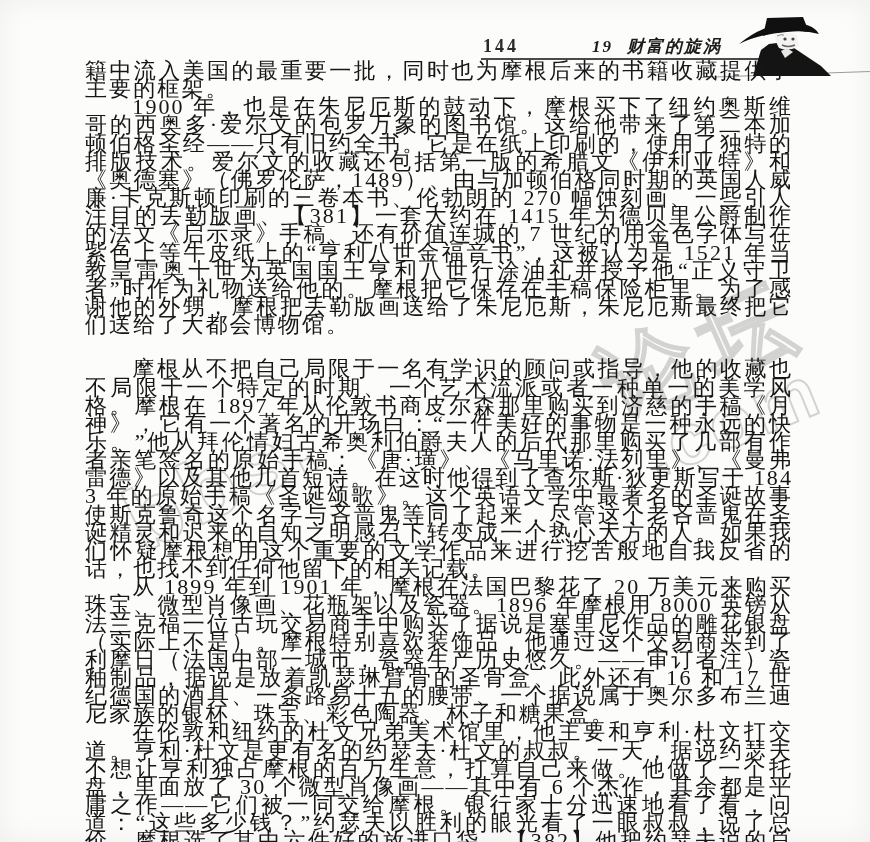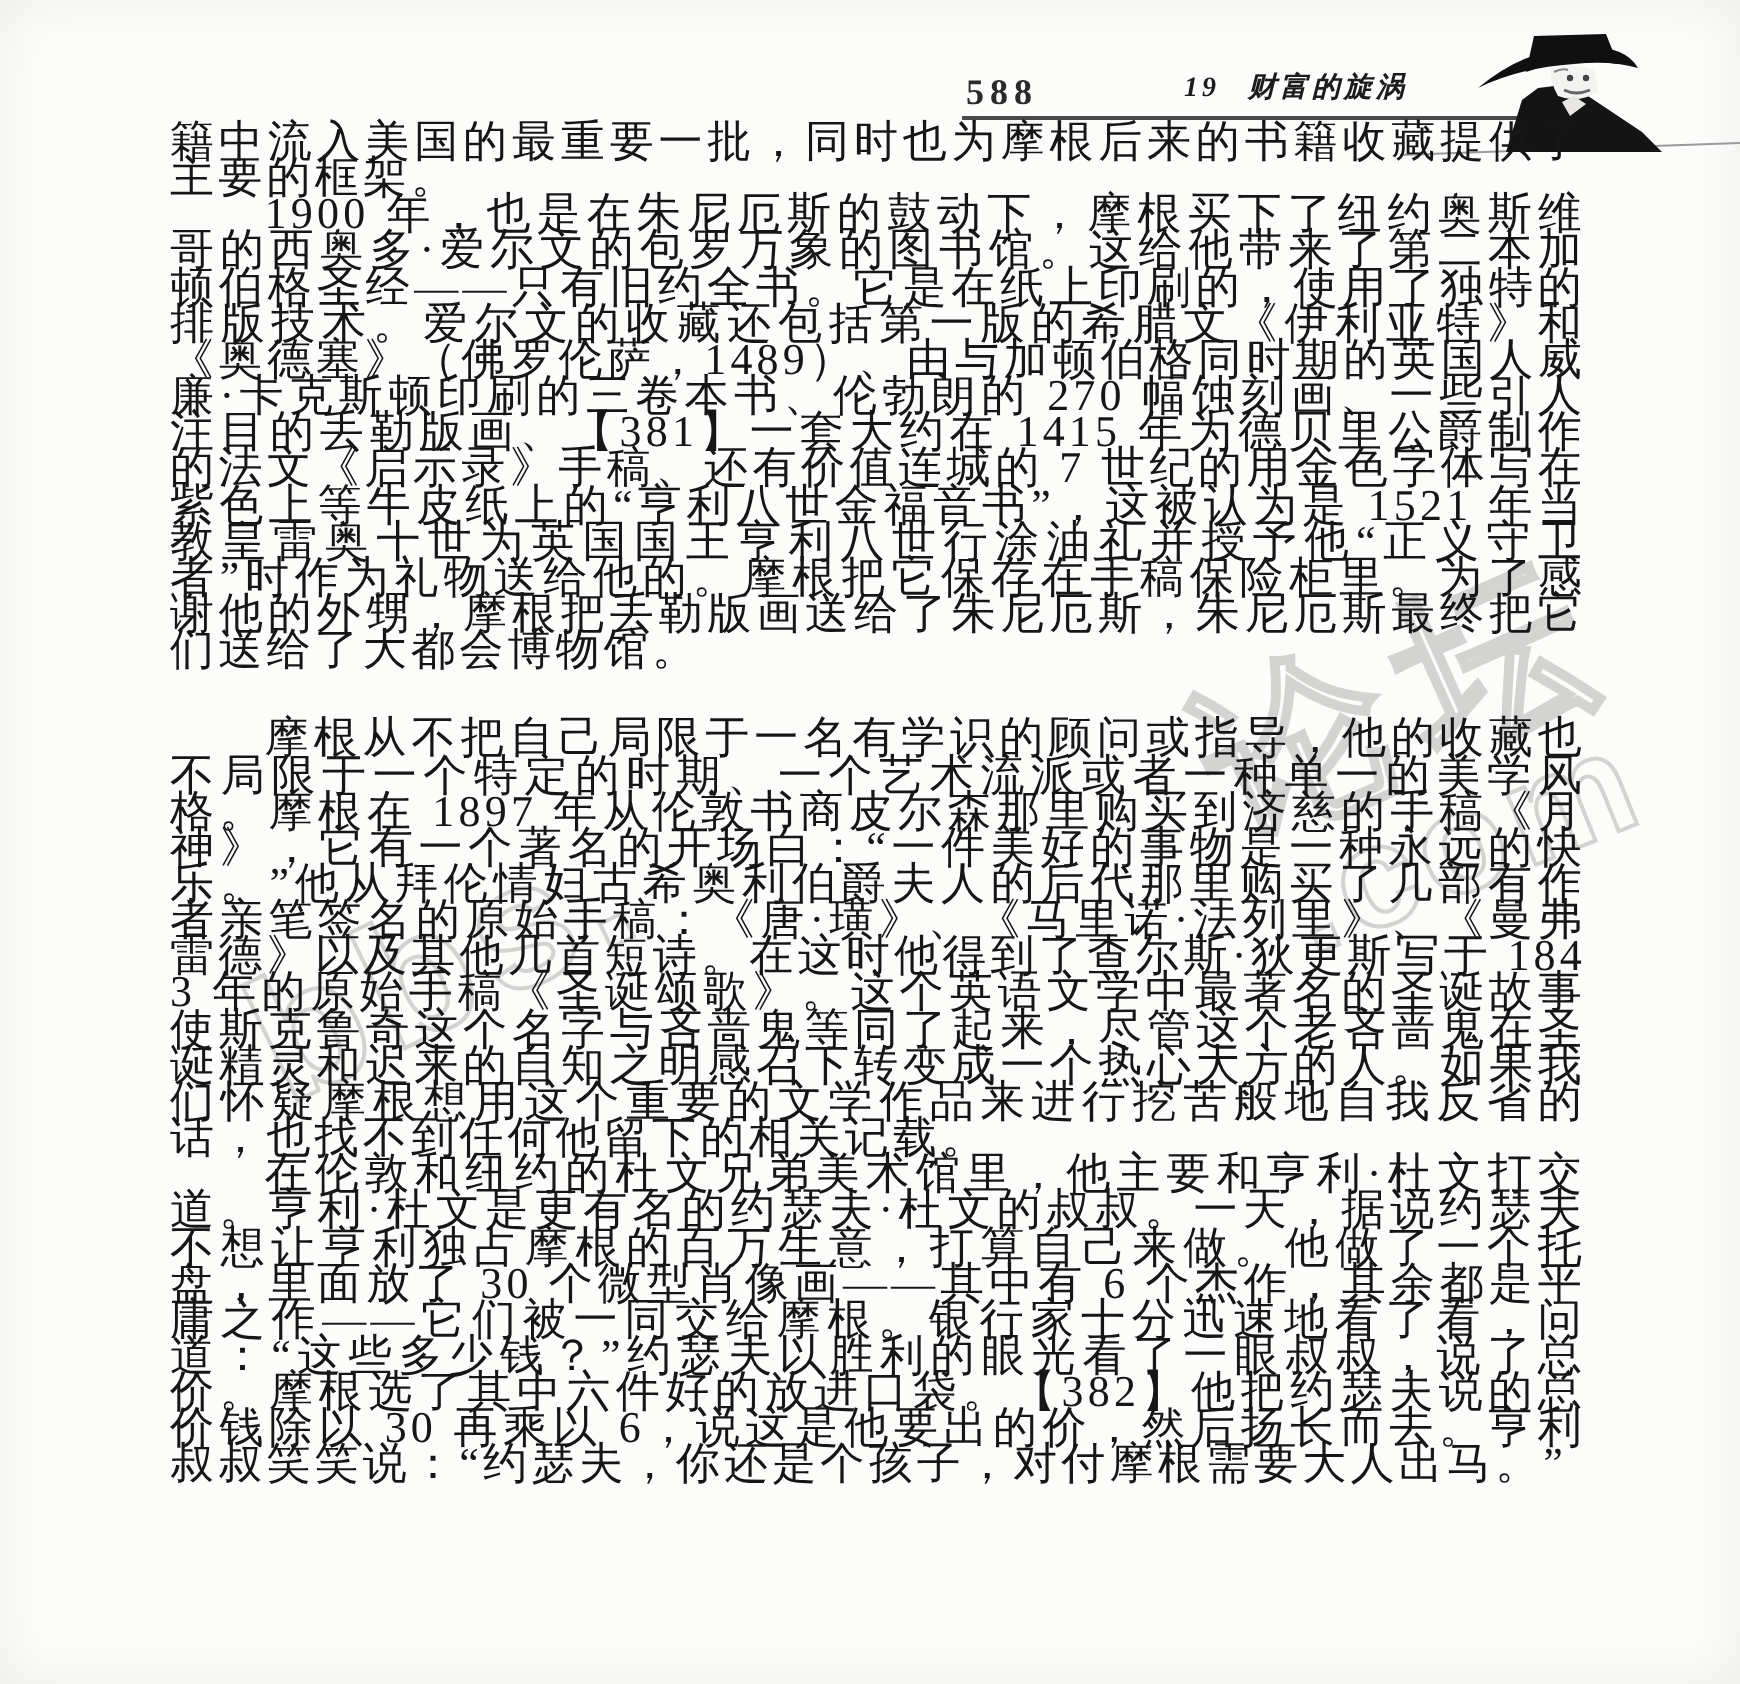--- a/index.html
+++ b/index.html
@@ -14,21 +14,21 @@
     box-shadow:inset 0 0 28px rgba(0,0,0,0.06);
     overflow:hidden;
   }
   
   .hdr-pagenum{
     position:absolute;left:483px;top:36px;
     font-size:18px;letter-spacing:3px;color:#2a2a2a;font-weight:bold;
   }
   .hdr-chapter{
     position:absolute;left:592px;top:35px;
-    font-size:14px;color:#1c1c1c;font-weight:bold;font-style:italic;
+    font-size:17px;color:#1c1c1c;font-weight:bold;font-style:italic;
     letter-spacing:2px;white-space:nowrap;
   }
   .hdr-chapter .chap-no{margin-right:14px;}
   .hdr-rule{
     position:absolute;left:481px;top:58px;width:278px;height:2px;
     background:#4a4a4a;
   }
   .hdr-rule-2{
     position:absolute;left:700px;top:74px;width:170px;height:1px;
     background:#9a9a9a;transform:rotate(-2deg);
@@ -71,21 +71,21 @@
 </style>
 </head>
 <body>
 
 <div class="page">
 
   <div class="wm wm-latin-1">bbs.</div>
   <div class="wm wm-latin-2">.com</div>
   <div class="wm wm-cn">论坛</div>
 
-  <div class="hdr-pagenum">588</div>
+  <div class="hdr-pagenum">144</div>
   <div class="hdr-chapter">
     <span class="chap-no">19</span><span>财富的旋涡</span>
   </div>
   <div class="hdr-rule"></div>
   <div class="hdr-rule-2"></div>
 
   <svg class="logo" viewBox="0 0 102 64" xmlns="http://www.w3.org/2000/svg">
 
     <polygon points="34,30 50,28 86,52 96,62 18,62 26,36" fill="#141414"></polygon>
 
@@ -101,16 +101,17 @@
     <path d="M42,22 Q46,20 49,21" stroke="#888" stroke-width="1" fill="none"></path>
 
     <polygon points="52,34 58,38 50,44 46,37" fill="#e8e7e4"></polygon>
   </svg>
 
   <div class="body-text">
     <p class="para no-indent">籍中流入美国的最重要一批，同时也为摩根后来的书籍收藏提供了主要的框架。</p>
     <p class="para">1900 年，也是在朱尼厄斯的鼓动下，摩根买下了纽约奥斯维哥的西奥多·爱尔文的包罗万象的图书馆。这给他带来了第二本加顿伯格圣经——只有旧约全书。它是在纸上印刷的，使用了独特的排版技术。爱尔文的收藏还包括第一版的希腊文《伊利亚特》和《奥德塞》（佛罗伦萨，1489）、由与加顿伯格同时期的英国人威廉·卡克斯顿印刷的三卷本书、伦勃朗的 270 幅蚀刻画、一些引人注目的丢勒版画、【381】一套大约在 1415 年为德贝里公爵制作的法文《启示录》手稿、还有价值连城的 7 世纪的用金色字体写在紫色上等牛皮纸上的“亨利八世金福音书”，这被认为是 1521 年当教皇雷奥十世为英国国王亨利八世行涂油礼并授予他“正义守卫者”时作为礼物送给他的。摩根把它保存在手稿保险柜里。为了感谢他的外甥，摩根把丢勒版画送给了朱尼厄斯，朱尼厄斯最终把它们送给了大都会博物馆。</p>
     <div class="para-gap"></div>
     <p class="para">摩根从不把自己局限于一名有学识的顾问或指导，他的收藏也不局限于一个特定的时期、一个艺术流派或者一种单一的美学风格。摩根在 1897 年从伦敦书商皮尔森那里购买到济慈的手稿《月神》，它有一个著名的开场白：“一件美好的事物是一种永远的快乐。”他从拜伦情妇古希奥利伯爵夫人的后代那里购买了几部有作者亲笔签名的原始手稿：《唐·璜》、《马里诺·法列里》、《曼弗雷德》以及其他几首短诗。在这时他得到了查尔斯·狄更斯写于 1843 年的原始手稿《圣诞颂歌》。这个英语文学中最著名的圣诞故事使斯克鲁奇这个名字与吝啬鬼等同了起来，尽管这个老吝啬鬼在圣诞精灵和迟来的自知之明感召下转变成一个热心大方的人。如果我们怀疑摩根想用这个重要的文学作品来进行挖苦般地自我反省的话，也找不到任何他留下的相关记载。</p>
+    <p class="para">从 1899 年到 1901 年，摩根在法国巴黎花了 20 万美元来购买珠宝、微型肖像画、花瓶架以及瓷器。1896 年摩根用 8000 英镑从法兰克福一位古玩交易商手中购买了据说是塞里尼作品的雕花银盘（实际上不是）。摩根特别喜欢装饰品，他通过这个交易商买到了利摩日（法国中部一城市，瓷器生产历史悠久。——审订者注）瓷釉制品，据说是放着凯瑟琳臂骨的圣骨盒、此外还有 16 和 17 世纪德国的酒具、一条路易十五的腰带、一个据说属于奥尔多布兰迪尼家族的银杯、珠宝、彩色陶器、杯子和糖果盒。</p>
     <p class="para">在伦敦和纽约的杜文兄弟美术馆里，他主要和亨利·杜文打交道。亨利·杜文是更有名的约瑟夫·杜文的叔叔。一天，据说约瑟夫不想让亨利独占摩根的百万生意，打算自己来做。他做了一个托盘，里面放了 30 个微型肖像画——其中有 6 个杰作，其余都是平庸之作——它们被一同交给摩根。银行家十分迅速地看了看，问道：“这些多少钱？”约瑟夫以胜利的眼光看了一眼叔叔，说了总价。摩根选了其中六件好的放进口袋。【382】他把约瑟夫说的总价钱除以 30 再乘以 6，说这是他要出的价，然后扬长而去。亨利叔叔笑笑说：“约瑟夫，你还是个孩子，对付摩根需要大人出马。”</p>
   </div>
 
 </div>
 
 </body></html>

